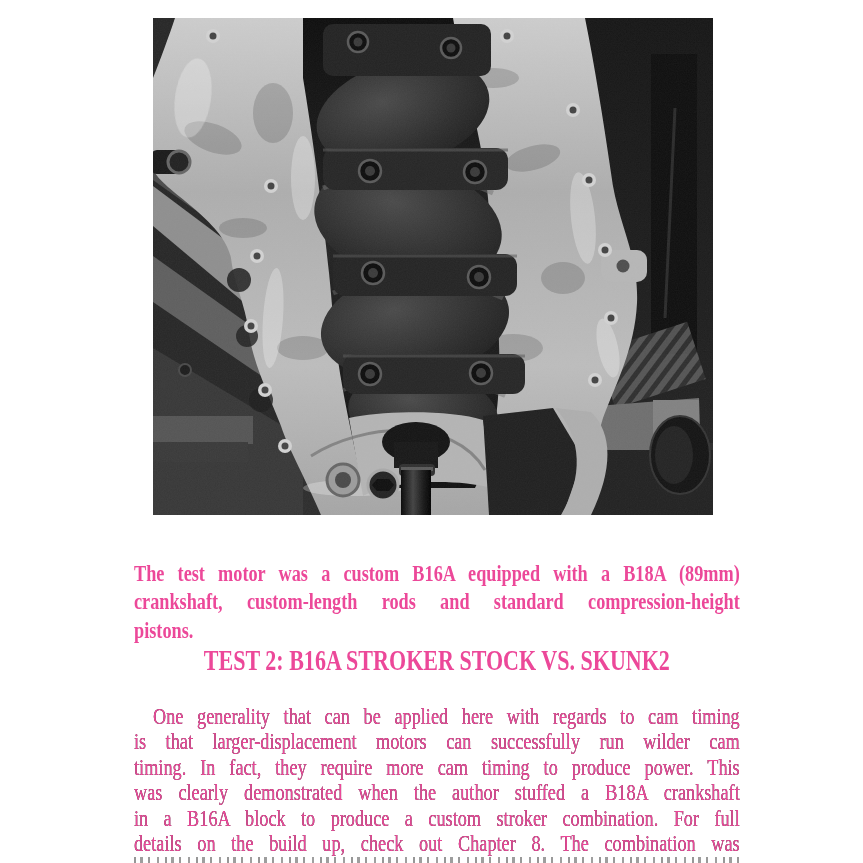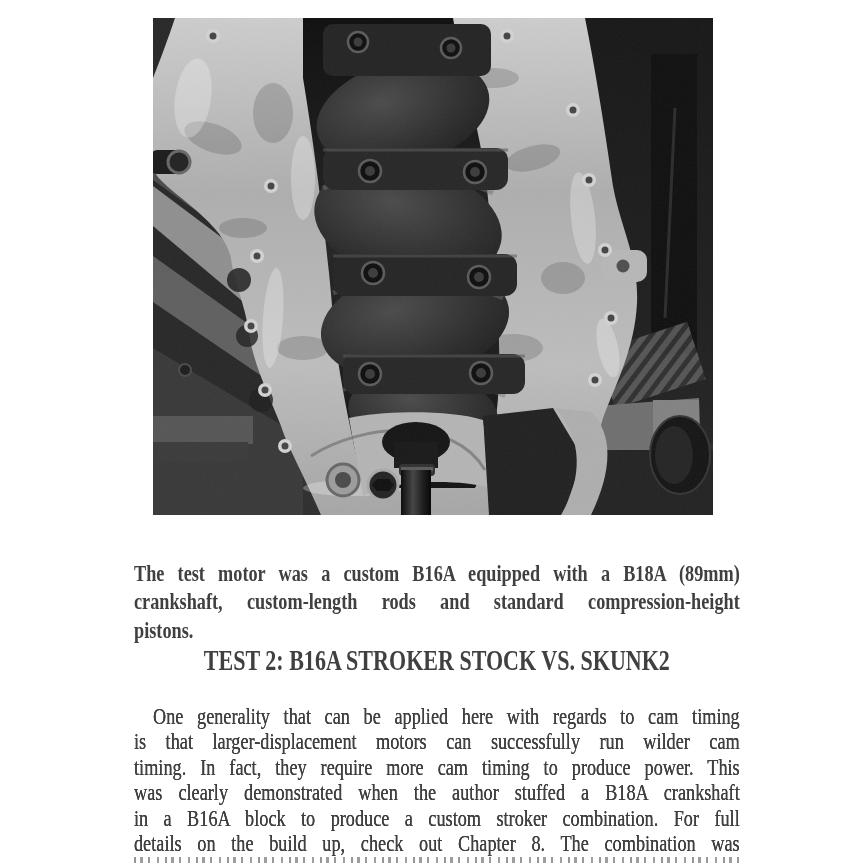--- a/index.html
+++ b/index.html
@@ -1,18 +1,18 @@
 <!DOCTYPE html>
 <html><head>
 <meta charset="utf-8">
 <style>
   html,body{margin:0;padding:0;background:#ffffff;}
   .page{
     position:relative;width:863px;height:863px;background:#ffffff;
-    overflow:hidden;font-family:"Liberation Serif","DejaVu Serif",serif;color:#404040;
+    overflow:hidden;font-family:"Liberation Serif","DejaVu Serif",serif;color:#ec4899;
   }
   
   .photo{position:absolute;left:153px;top:18px;width:560px;height:497px;margin:0;}
   .photo svg{display:block;width:560px;height:497px;}
   
   .textcol{
     position:absolute;left:134px;width:797px;
     transform:scaleX(0.76);transform-origin:0 0;
   }
   .caption{top:559px;font-weight:bold;font-size:24px;line-height:28.3px;}

